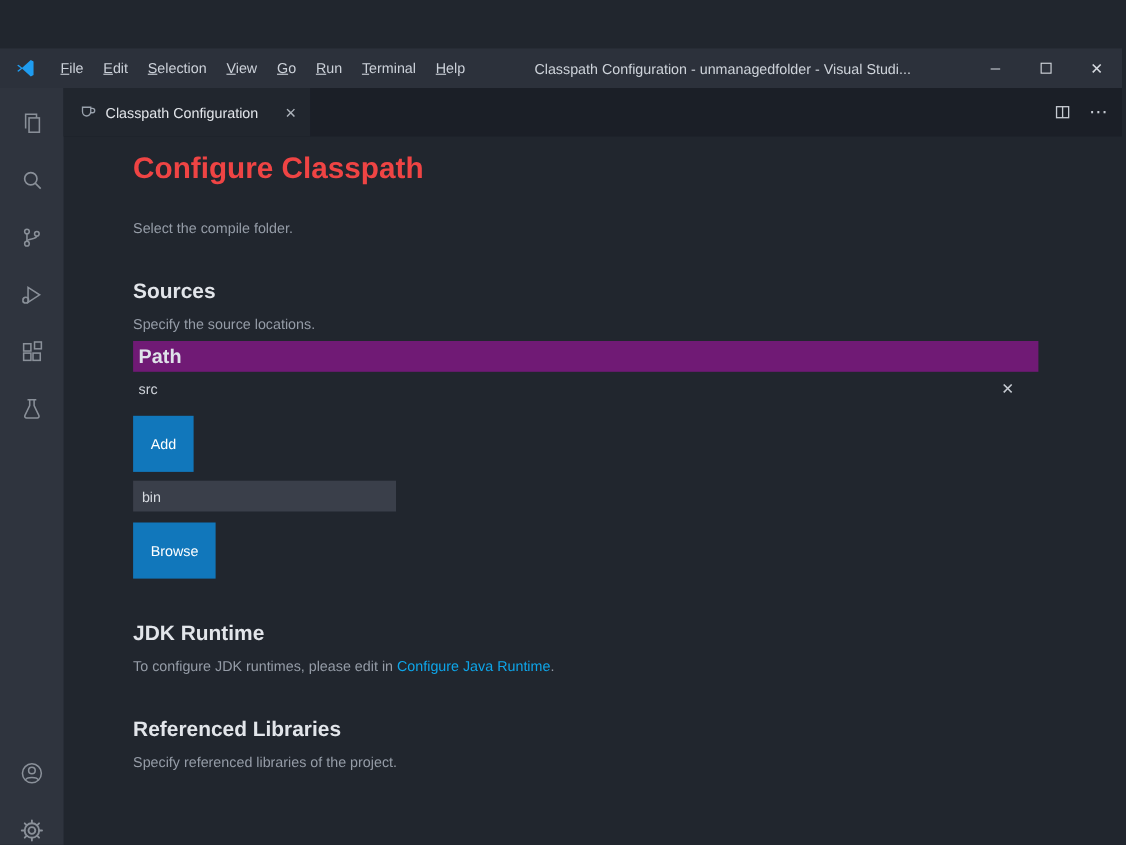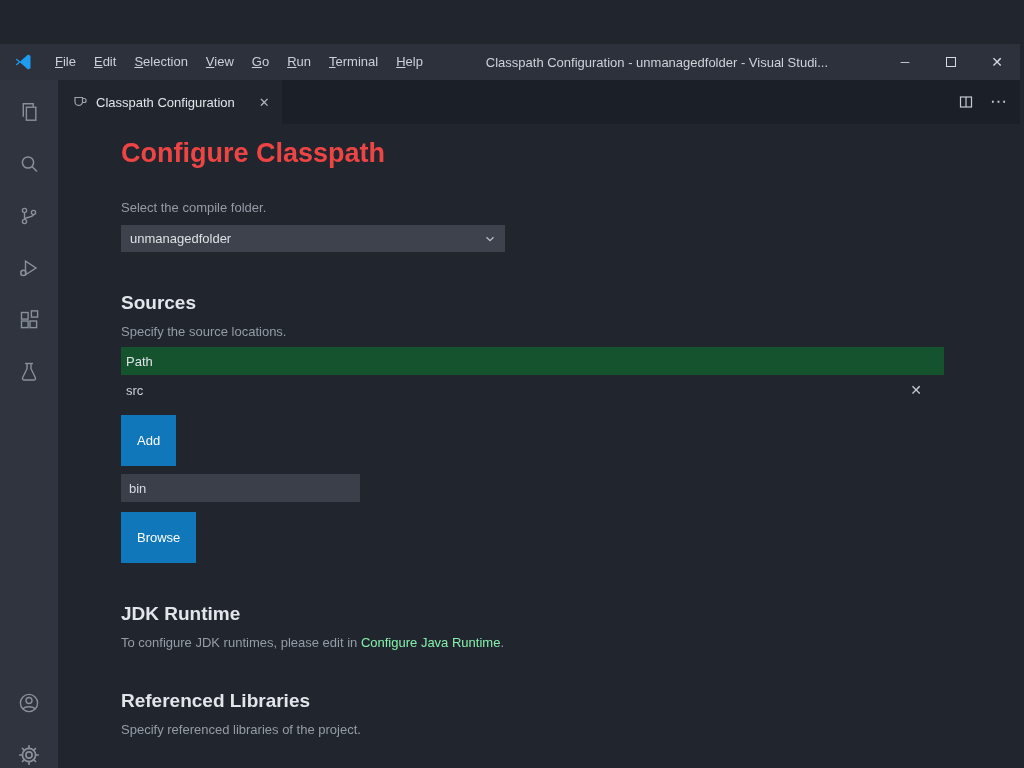--- a/index.html
+++ b/index.html
@@ -70,23 +70,23 @@
   .dropdown {
     margin-top: 10px; width: 384px; height: 27px;
     background: #3d424d; color: #dde0e5; font-size: 13px;
     display: flex; align-items: center; justify-content: space-between;
     padding: 0 8px 0 9px; cursor: default;
   }
   h2 { font-size: 19px; color: #e2e5ea; margin: 40px 0 0 0; font-weight: 700; }
   .desc { font-size: 13px; margin-top: 10px; }
   .table { margin-top: 8px; width: 100%; }
   .thead {
-    height: 28px; background: #14532d;
+    height: 28px; background: #701a75;
     display: flex; align-items: center; padding-left: 5px;
-    color: #dfe3e9; font-weight: 400; font-size: 13px;
+    color: #dfe3e9; font-weight: 700; font-size: 18px;
   }
   .trow {
     height: 30px; display: flex; align-items: center; justify-content: space-between;
     padding-left: 5px; padding-right: 22px;
     color: #ced2d9; font-size: 13px;
   }
   .row-close { color: #c6cbd2; font-size: 14px; cursor: pointer; }
   button.primary {
     margin-top: 10px; display: block;
     background: #1177bb; color: #ffffff;
@@ -94,21 +94,21 @@
     font-family: inherit; cursor: pointer;
   }
   input.text {
     margin-top: 8px; display: block;
     width: 239px; height: 28px;
     background: #3a3f4a; border: none;
     color: #d6dae0; font-size: 13px; padding: 0 8px;
     font-family: inherit;
   }
   .jdk-text { font-size: 13px; margin-top: 10px; }
-  a.link { color: #86efac; text-decoration: none; cursor: pointer; }
+  a.link { color: #0ea5e9; text-decoration: none; cursor: pointer; }
 
   
   .statusbar {
     flex: 0 0 27px; height: 27px; background: #1f80d4;
     display: flex; align-items: center; justify-content: space-between;
     color: #ffffff; font-size: 12px; padding: 0 12px 0 8px;
   }
   .sb-left { display: flex; align-items: center; gap: 5px; }
   .sb-left .cnt { margin-right: 4px; }
   .sb-right { display: flex; align-items: center; gap: 15px; }
@@ -235,26 +235,20 @@
             </svg>
           </span>
           <span class="more-glyph">⋯</span>
         </div>
       </div>
 
       <div class="content">
         <h1>Configure Classpath</h1>
 
         <div class="label">Select the compile folder.</div>
-        <div class="dropdown">
-          <span>unmanagedfolder</span>
-          <svg width="14" height="14" viewBox="0 0 14 14" fill="none" stroke="#b9bec6" stroke-width="1.3">
-            <path d="M3.5 5.2 L7 8.7 L10.5 5.2"></path>
-          </svg>
-        </div>
 
         <h2>Sources</h2>
         <div class="desc">Specify the source locations.</div>
         <div class="table">
           <div class="thead">Path</div>
           <div class="trow">
             <span>src</span>
             <span class="row-close">✕</span>
           </div>
         </div>

